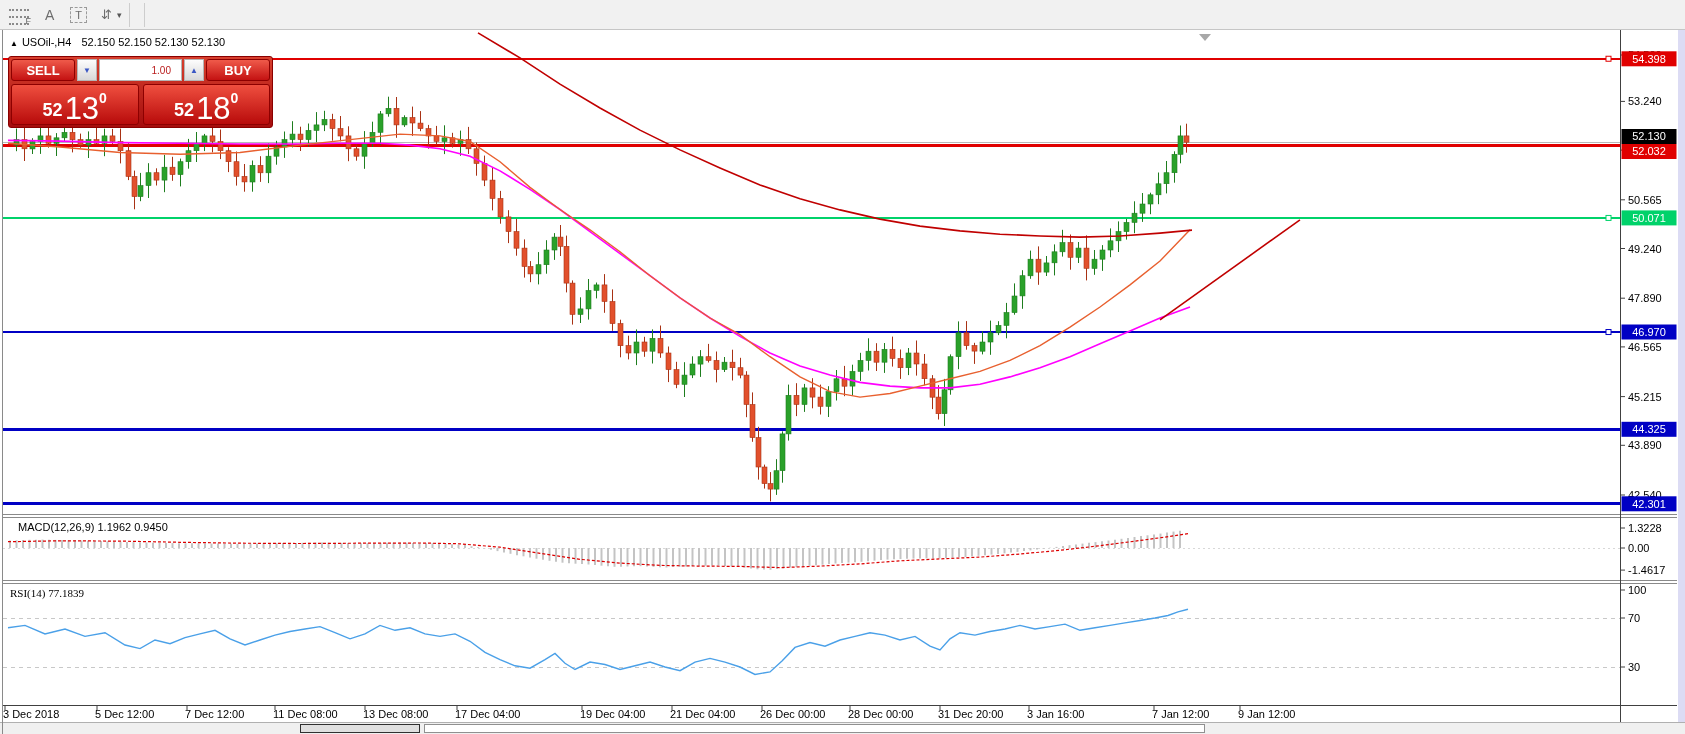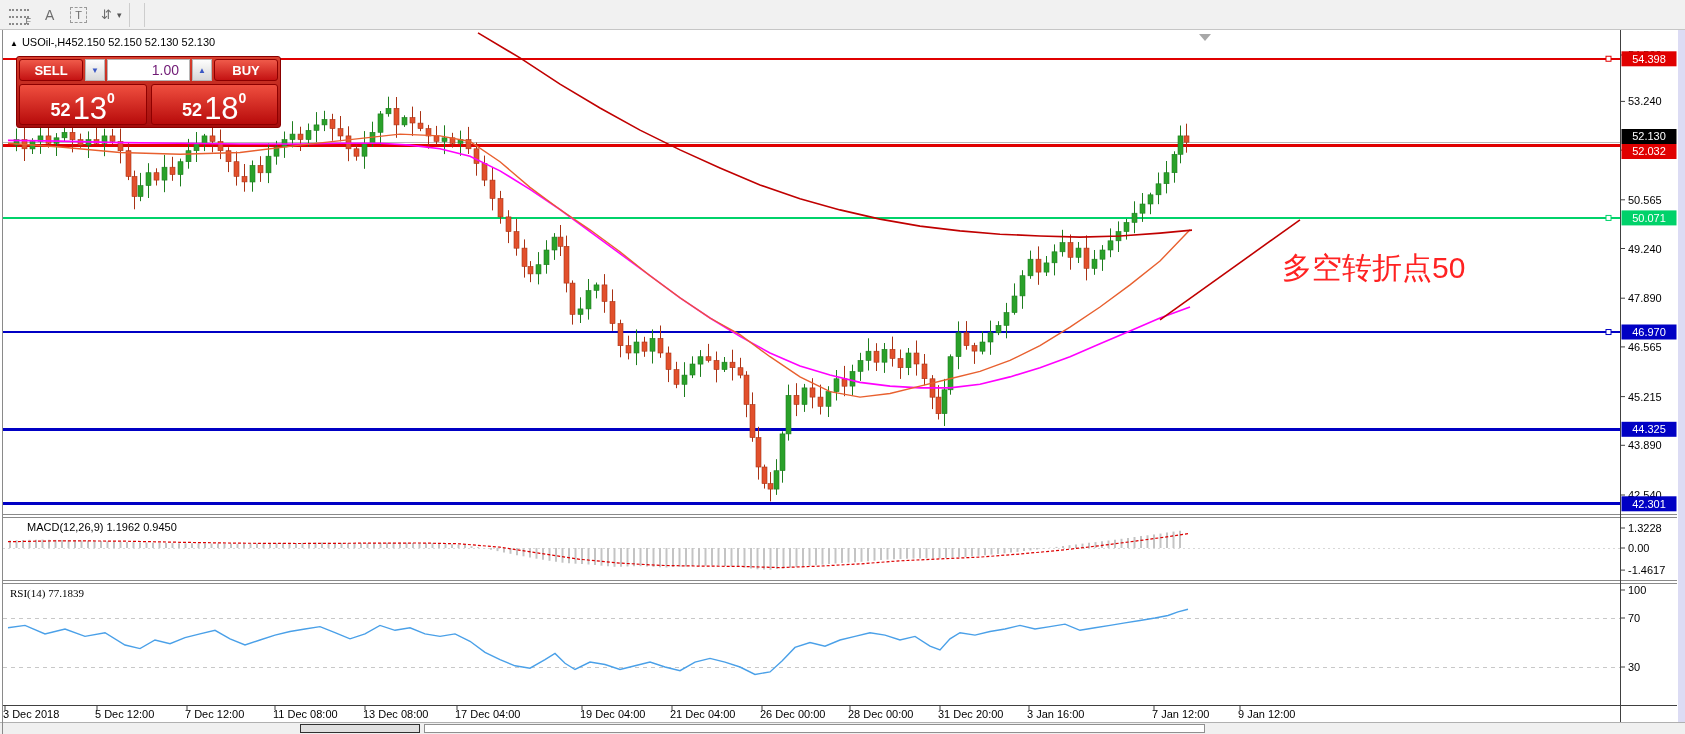--- a/index.html
+++ b/index.html
@@ -19,40 +19,40 @@
   #tf{display:flex;align-items:center;}
   .tfbtn{height:22px;padding:0 7px;display:flex;align-items:center;justify-content:center;
     font-size:11px;color:#5a5a5a;border:1px solid transparent;margin:0 1px;cursor:pointer;background:transparent;}
   .tfbtn.active{background:#fdfdfd;border-color:#b4b4b4;color:#333;}
   
   #cv{position:absolute;top:0;left:0;z-index:1;}
   #cv text{font-family:"Liberation Sans",sans-serif;}
   
   .sym{position:absolute;left:10px;top:36px;z-index:4;font-size:11px;color:#000;white-space:nowrap;}
   .sym .tri{font-size:8px;margin-right:4px;cursor:pointer;}
-  .sym .ohlc{margin-left:0;}
+  .sym .ohlc{margin-left:10px;}
   
-  .tpanel{position:absolute;left:16px;top:56px;width:265px;z-index:4;
+  .tpanel{position:absolute;left:8px;top:56px;width:265px;z-index:4;
     background:linear-gradient(#d8402e,#a50d0d);border:1px solid #8a0000;border-radius:3px;box-sizing:border-box;}
   .tprow{display:flex;height:26px;padding:2px;gap:2px;box-sizing:border-box;}
   .tbtn{width:64px;background:linear-gradient(#ef5a4a,#c41212);color:#fff;font-size:13px;font-weight:600;
     display:flex;align-items:center;justify-content:center;border-radius:3px;border:1px solid #8d0000;
     cursor:pointer;box-sizing:border-box;}
   .spin{width:20px;background:linear-gradient(#fdfdfd,#d8d8d8);color:#3a57c4;font-size:8px;
     display:flex;align-items:center;justify-content:center;border:1px solid #b5b5b5;cursor:pointer;box-sizing:border-box;}
-  .vol{flex:1;background:#fff;color:#701a75;font-size:14px;display:flex;align-items:center;
+  .vol{flex:1;background:#fff;color:#b91c1c;font-size:10px;display:flex;align-items:center;
     justify-content:flex-end;padding-right:10px;border:1px solid #b5b5b5;cursor:text;box-sizing:border-box;}
   .tpprices{display:flex;gap:4px;padding:1px 2px 2px;}
   .pbox{flex:1;height:41px;background:linear-gradient(#ef4f3f,#b80b0b);border:1px solid #8d0000;border-radius:3px;
     color:#fff;display:flex;align-items:flex-end;justify-content:center;padding-bottom:3px;cursor:pointer;box-sizing:border-box;}
   .pbox .sm{font-size:18px;font-weight:700;margin-right:2px;line-height:1.1;}
   .pbox .bg{font-size:31px;font-weight:400;line-height:0.82;}
   .pbox .sp{font-size:14px;font-weight:700;align-self:flex-start;margin-top:5px;}
   
-  .macdlab{position:absolute;left:27px;top:521px;font-size:11px;color:#000;z-index:2;}
+  .macdlab{position:absolute;left:18px;top:521px;font-size:11px;color:#000;z-index:2;}
   .rsilab{position:absolute;left:10px;top:587px;font-size:11px;color:#000;z-index:2;font-family:Liberation Serif, serif;}
   
   .anno{position:absolute;left:1282px;top:248px;font-size:30px;color:#ff2222;z-index:2;white-space:nowrap;cursor:pointer;}
 </style>
 </head>
 <body>
 
 <div class="app">
 
   <div class="toolbar">
@@ -710,15 +710,14 @@
       <div class="pbox">
         <span class="sm">52</span>
         <span class="bg">18</span>
         <span class="sp">0</span>
       </div>
     </div>
   </div>
 
   <div class="macdlab">MACD(12,26,9) 1.1962 0.9450</div>
   <div class="rsilab">RSI(14) 77.1839</div>
-  <div class="anno">多空转折点50</div>
 
 </div>
 
 </body></html>

